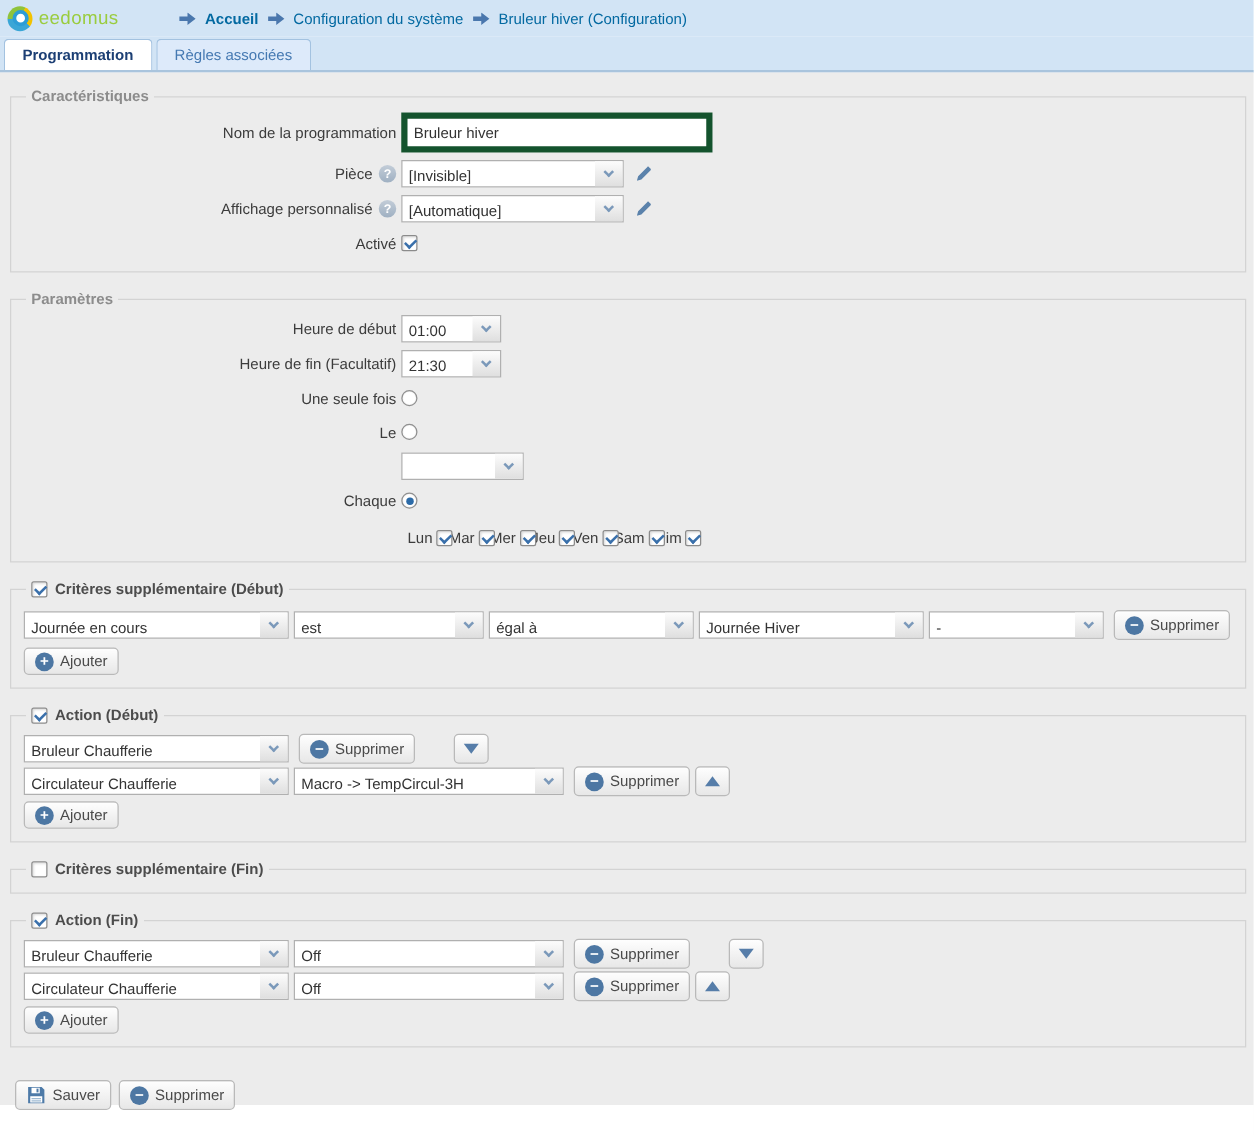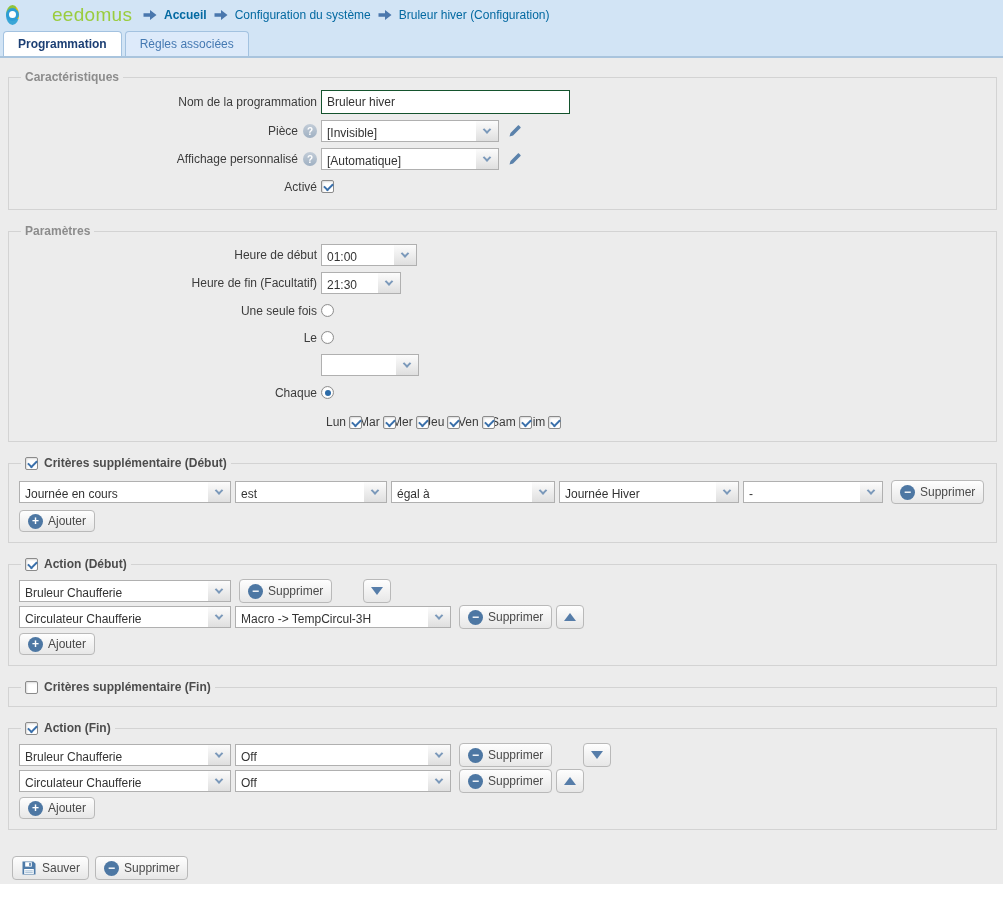--- a/index.html
+++ b/index.html
@@ -5,21 +5,21 @@
   * { margin:0; padding:0; box-sizing:border-box; }
   html,body { width:1003px; height:908px; background:#fff; font-family:"Liberation Sans", sans-serif; font-size:12px; color:#3c3c3c; overflow:hidden; }
 
   
   .header { height:29px; background:#d2e4f5; display:flex; align-items:center; padding-left:6px; }
   .logo { display:flex; align-items:center; gap:5px; width:125px; }
   .logo-ring { width:20px; height:20px; border-radius:50%;
     background:conic-gradient(from -90deg, #8fc33c 0 32%, #f2c200 32% 60%, #3aa6d6 60% 100%);
     display:flex; align-items:center; justify-content:center; }
   .logo-ring-inner { width:13px; height:13px; border-radius:50%; background:#fff; border:3px solid #2d9dd6; }
-  .logo-text { color:#9acc3e; font-size:19px; letter-spacing:0.3px;margin-left:28px; }
+  .logo-text { color:#9acc3e; font-size:15px; letter-spacing:0.3px; }
   .breadcrumb { display:flex; align-items:center; gap:7px; margin-left:12px; }
   .crumb-arrow { display:inline-flex; }
   .crumb { color:#0369a1; }
   .crumb.bold { font-weight:bold; }
 
   
   .tabbar { height:29px; background:#d2e4f5; display:flex; align-items:flex-end; padding-left:3px; border-bottom:2px solid #a9c4dd; }
   .tab { border:1px solid #a3c2e0; border-bottom:none; border-radius:4px 4px 0 0; padding:5px 14px 5px 14px; margin-right:3px; cursor:pointer; }
   .tab.active { background:#fff; color:#1c3f74; font-weight:bold;text-align:right; }
   .tab.inactive { background:#ddeafa; color:#4579b2; }
@@ -27,21 +27,21 @@
   
   .content { background:#ececec; height:826px; padding-top:12px; }
   fieldset { border:1px solid #d3d3d3; margin:0 6px 4px 8px; padding:6px 10px 10px 10px; }
   fieldset.gap-top { margin-top:14px; }
   legend { font-weight:bold; color:#8c8c8c; padding:0 4px; margin-left:2px; }
   legend.dark { color:#4c4c4c; display:flex; align-items:center; gap:6px; }
 
   .frow { display:flex; align-items:center; margin-bottom:6px; min-height:21px; }
   .flabel { width:302px; display:flex; justify-content:flex-end; align-items:center; gap:5px; padding-right:4px; color:#3c3c3c; }
 
-  .text-input { width:249px; height:24px; border:1px solid #14532d; padding:0 5px; font-family:"Liberation Sans", sans-serif; font-size:12px; color:#333; background:#fff; }
+  .text-input { width:249px; height:32px; border:5px solid #14532d; padding:0 5px; font-family:"Liberation Sans", sans-serif; font-size:12px; color:#333; background:#fff; }
 
   
   .combo { display:inline-flex; align-items:stretch; height:22px; border:1px solid #b0b0b0; background:#fff; cursor:pointer; }
   .combo-text { flex:1; display:flex; align-items:center; padding:12px 5px; color:#333; white-space:nowrap; overflow:hidden; }
   .combo-btn { width:22px; display:flex; align-items:center; justify-content:center; background:linear-gradient(#fcfcfc,#dfdfdf); }
   .chev { display:block; width:6px; height:6px; border-right:2px solid #7b99ba; border-bottom:2px solid #7b99ba; transform:rotate(45deg) translate(-1px,-1px); }
 
   
   .help-icon { width:14px; height:14px; border-radius:50%; background:linear-gradient(#c3cdd8,#9fb0c2); color:#fff; font-weight:bold; font-size:10px; display:inline-flex; align-items:center; justify-content:center; }
 
@@ -161,21 +161,21 @@
       <span class="cb checked"></span>
     </div>
   </fieldset>
 
   <fieldset class="gap-top">
     <legend>Paramètres</legend>
     <div class="frow">
       <label class="flabel">
           <span>Heure de début</span>
         </label>
-      <div class="combo" style="width:96px">
+      <div class="combo" style="width:80px">
         <span class="combo-text">01:00</span>
         <span class="combo-btn">
             <i class="chev"></i>
           </span>
       </div>
     </div>
     <div class="frow">
       <label class="flabel">
           <span>Heure de fin (Facultatif)</span>
         </label>

